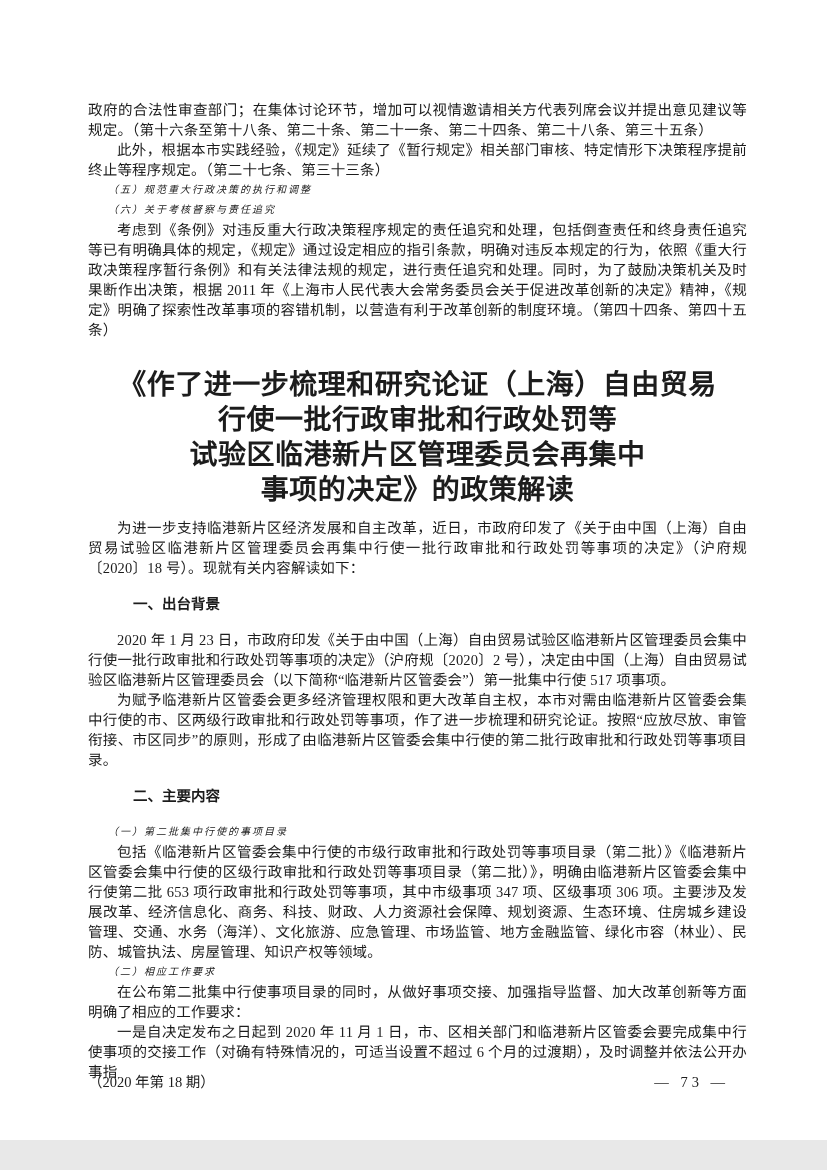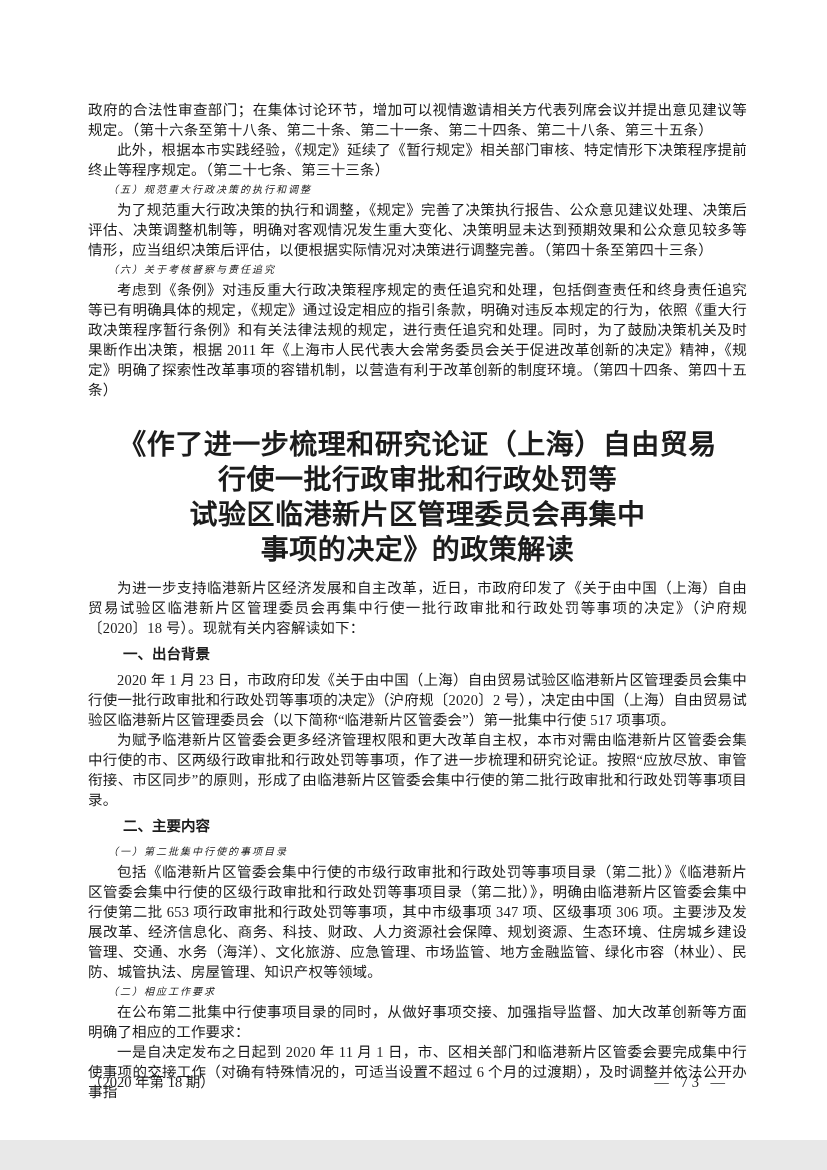--- a/index.html
+++ b/index.html
@@ -28,21 +28,21 @@
     font-size: 14.5px;
     line-height: 20px;
     text-align: justify;
     text-indent: 2em;
     letter-spacing: 0.2px;
   }
   .para.continued {
     text-indent: 0;
   }
   .section-heading {
-    margin: 6px;
+    margin: 16px;
     font-family: "Liberation Sans", "DejaVu Sans", sans-serif;
     font-weight: bold;
     font-size: 14.5px;
     line-height: 20px;
     text-indent: 2em;
   }
   .sub-heading {
     margin: 0;
     font-style: italic;
     font-size: 10px;
@@ -79,21 +79,20 @@
 </style>
 </head>
 <body>
 
 <div class="page">
   <div class="content">
 
     <p class="para continued">政府的合法性审查部门；在集体讨论环节，增加可以视情邀请相关方代表列席会议并提出意见建议等规定。（第十六条至第十八条、第二十条、第二十一条、第二十四条、第二十八条、第三十五条）</p>
     <p class="para">此外，根据本市实践经验，《规定》延续了《暂行规定》相关部门审核、特定情形下决策程序提前终止等程序规定。（第二十七条、第三十三条）</p>
     <p class="sub-heading">（五）规范重大行政决策的执行和调整</p>
-    <p class="para">为了规范重大行政决策的执行和调整，《规定》完善了决策执行报告、公众意见建议处理、决策后评估、决策调整机制等，明确对客观情况发生重大变化、决策明显未达到预期效果和公众意见较多等情形，应当组织决策后评估，以便根据实际情况对决策进行调整完善。（第四十条至第四十三条）</p>
     <p class="sub-heading">（六）关于考核督察与责任追究</p>
     <p class="para">考虑到《条例》对违反重大行政决策程序规定的责任追究和处理，包括倒查责任和终身责任追究等已有明确具体的规定，《规定》通过设定相应的指引条款，明确对违反本规定的行为，依照《重大行政决策程序暂行条例》和有关法律法规的规定，进行责任追究和处理。同时，为了鼓励决策机关及时果断作出决策，根据 2011 年《上海市人民代表大会常务委员会关于促进改革创新的决定》精神，《规定》明确了探索性改革事项的容错机制，以营造有利于改革创新的制度环境。（第四十四条、第四十五条）</p>
 
     <h1 class="doc-title">
       <span class="title-line">《作了进一步梳理和研究论证（上海）自由贸易</span>
       <span class="title-line">行使一批行政审批和行政处罚等</span>
       <span class="title-line">试验区临港新片区管理委员会再集中</span>
       <span class="title-line">事项的决定》的政策解读</span>
     </h1>
 

